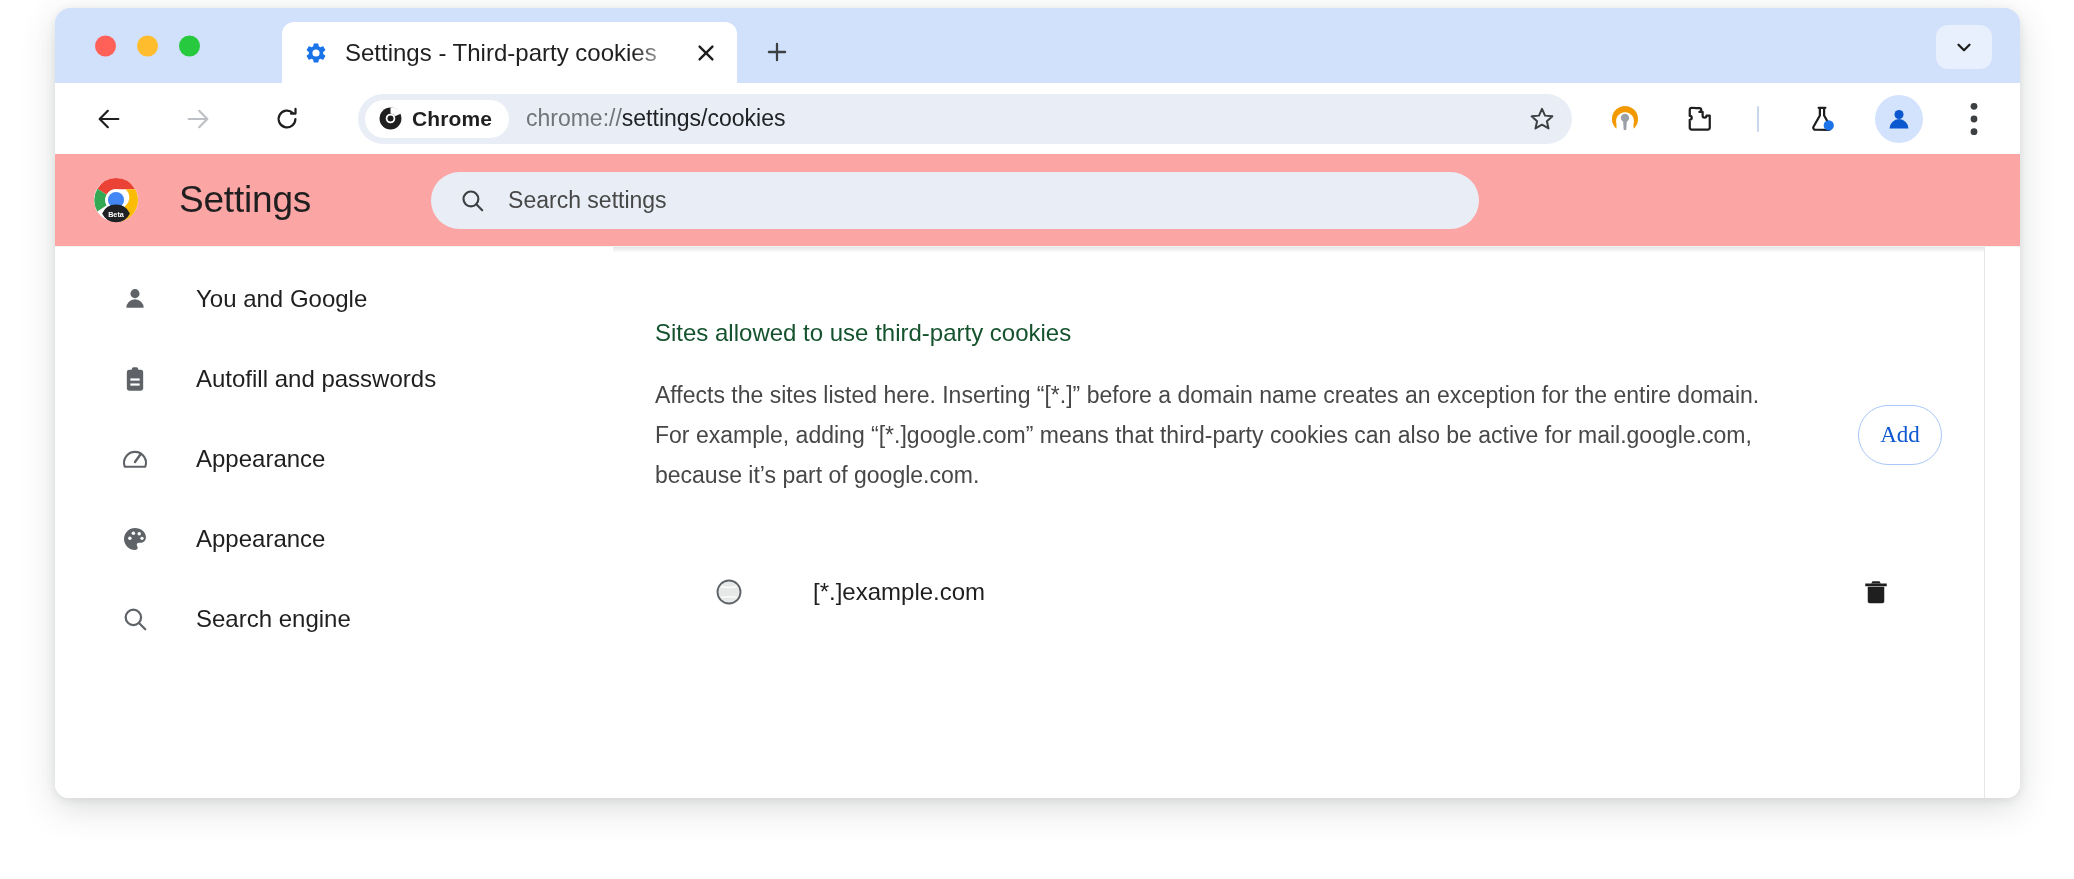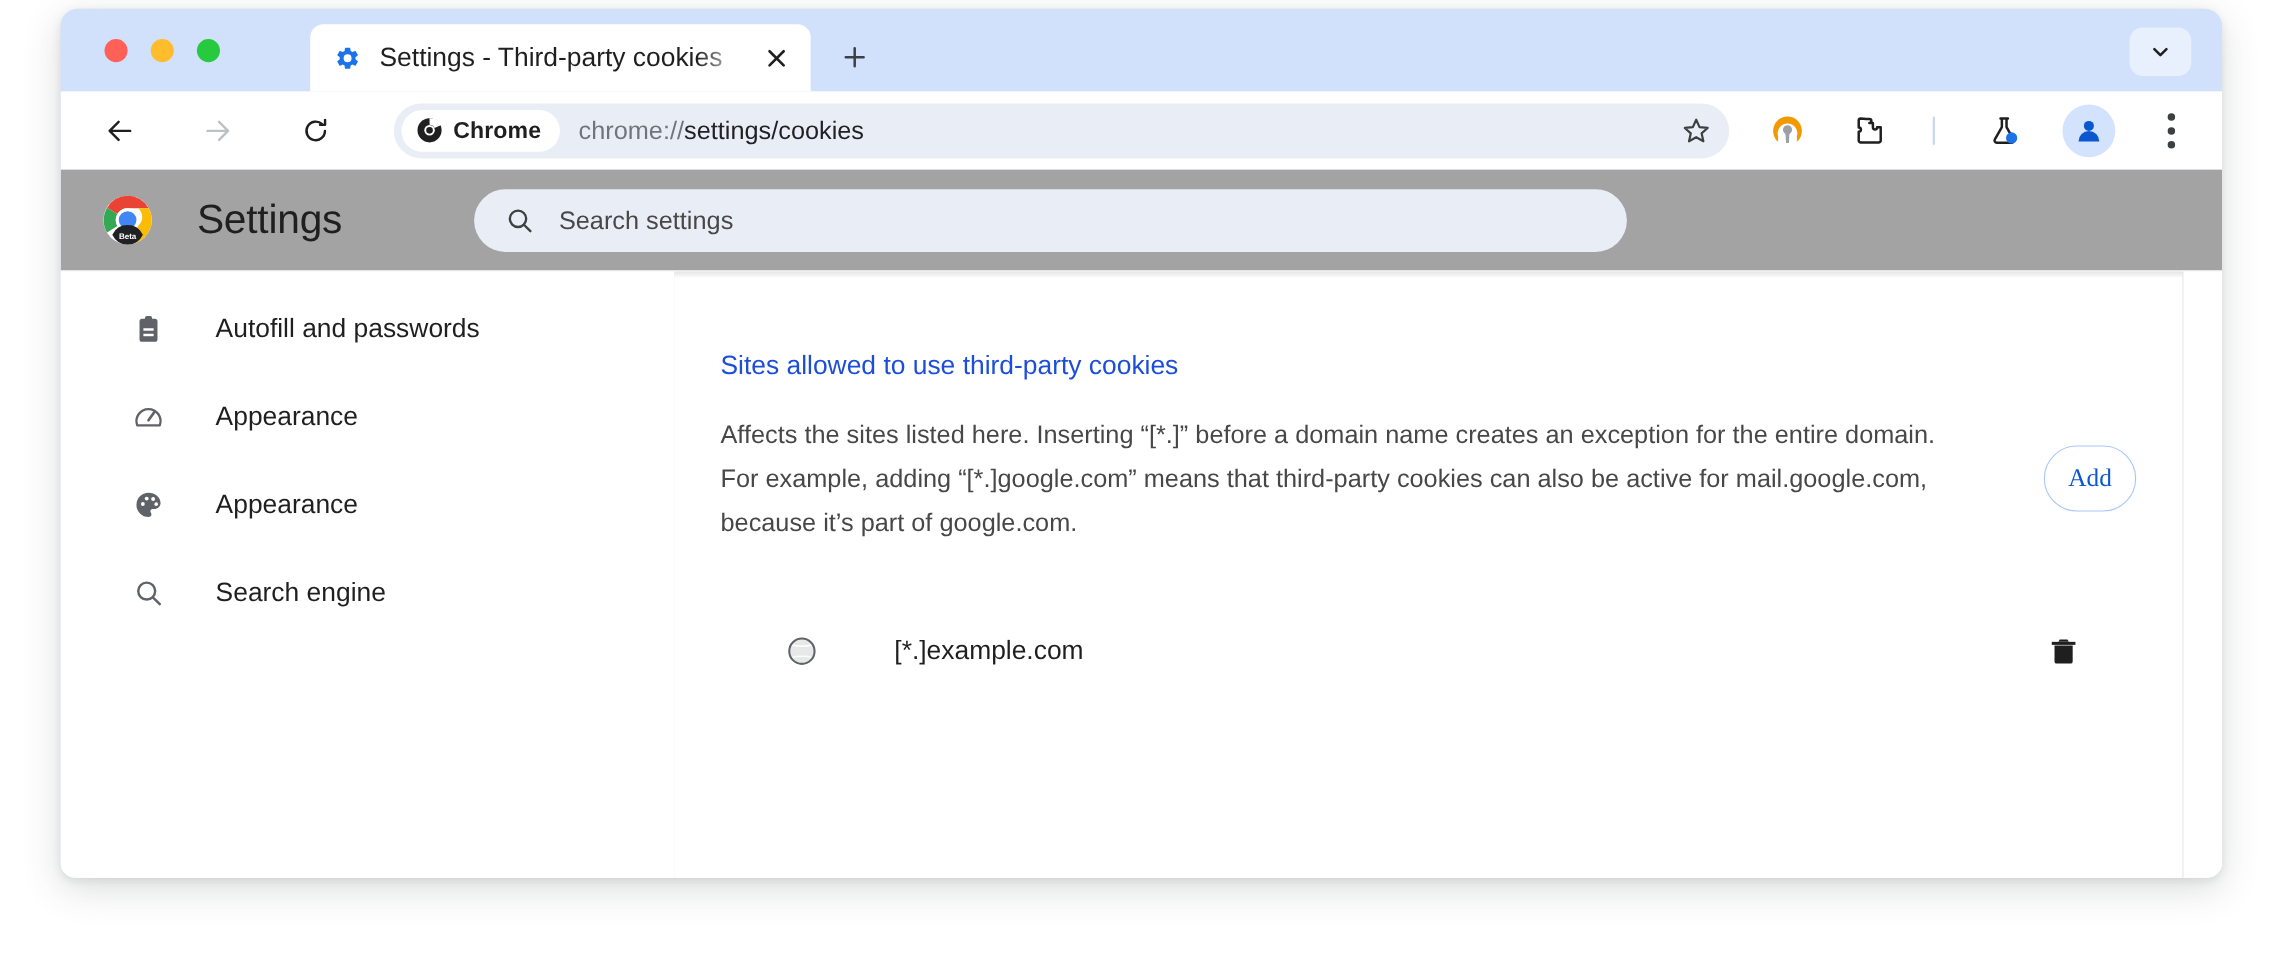--- a/index.html
+++ b/index.html
@@ -246,21 +246,21 @@
 
   
   .page {
     position: relative;
     height: 644px;
     background: #ffffff;
     overflow: hidden;
   }
   .settings-header {
     height: 92px;
-    background: #a3a3a3;
+    background: #fca5a5;
     display: flex;
     align-items: center;
     padding-left: 38px;
     box-sizing: border-box;
   }
   .chrome-logo {
     width: 46px;
     height: 46px;
     flex: 0 0 46px;
   }
@@ -352,21 +352,21 @@
     right: 36px;
     bottom: 0;
     background: #ffffff;
     box-shadow: 1px 0 0 #e6e6e6;
   }
   .section-title {
     position: absolute;
     left: 42px;
     top: 72px;
     font-size: 24px;
-    color: #1d4ed8;
+    color: #14532d;
   }
   .desc-row {
     position: absolute;
     left: 42px;
     top: 128px;
     right: 42px;
     display: flex;
     align-items: center;
   }
   .desc-text {
@@ -567,20 +567,29 @@
             <path d="M15.4 15.4 L20.6 20.6" stroke="#3c4043" stroke-width="1.9" stroke-linecap="round"></path>
           </svg>
           <span class="search-settings-text">Search settings</span>
         </div>
       </div>
 
       <div class="page-body">
 
         <div class="sidebar">
 
+          <div class="side-item">
+            <span class="side-ico">
+              <svg width="28" height="28" viewBox="0 0 24 24">
+                <circle cx="12" cy="7.4" r="3.9" fill="#5f6368"></circle>
+                <path d="M4.6 19.6 a7.4 7.4 0 0 1 14.8 0 z" fill="#5f6368"></path>
+              </svg>
+            </span>
+            <span class="side-label">You and Google</span>
+          </div>
 
           <div class="side-item">
             <span class="side-ico">
               <svg width="28" height="28" viewBox="0 0 24 24">
                 <rect x="5" y="4" width="14" height="18" rx="2" fill="#5f6368"></rect>
                 <rect x="9.2" y="2" width="5.6" height="4" rx="1.6" fill="#5f6368"></rect>
                 <rect x="8" y="11.5" width="8" height="1.9" fill="#ffffff"></rect>
                 <rect x="8" y="15.8" width="8" height="1.9" fill="#ffffff"></rect>
               </svg>
             </span>

